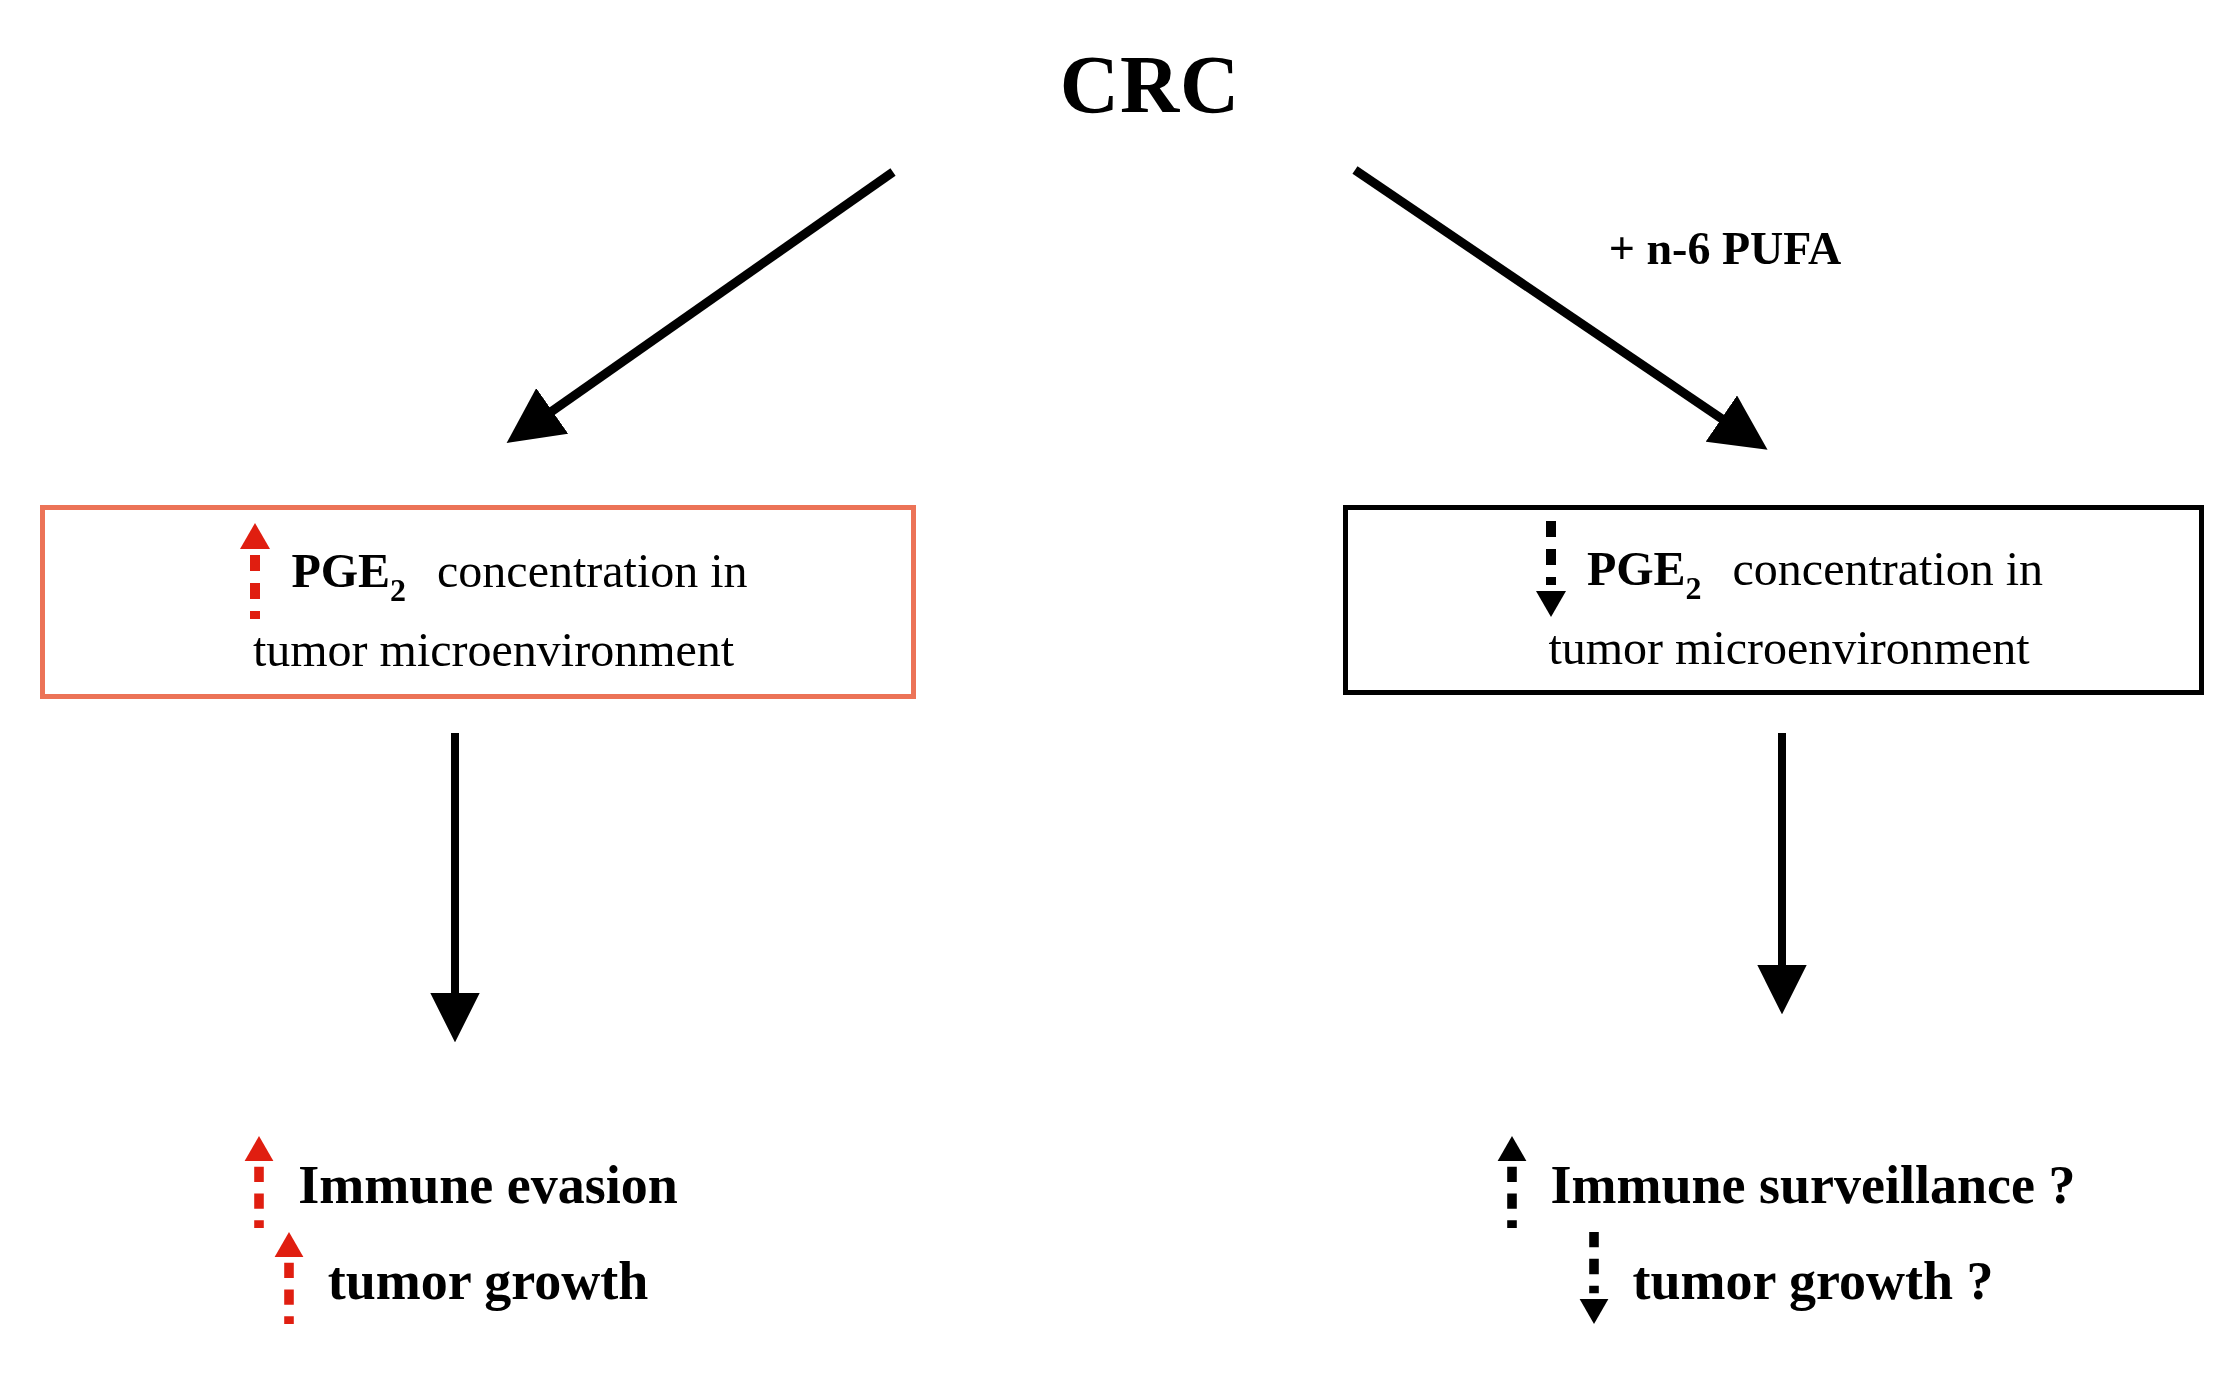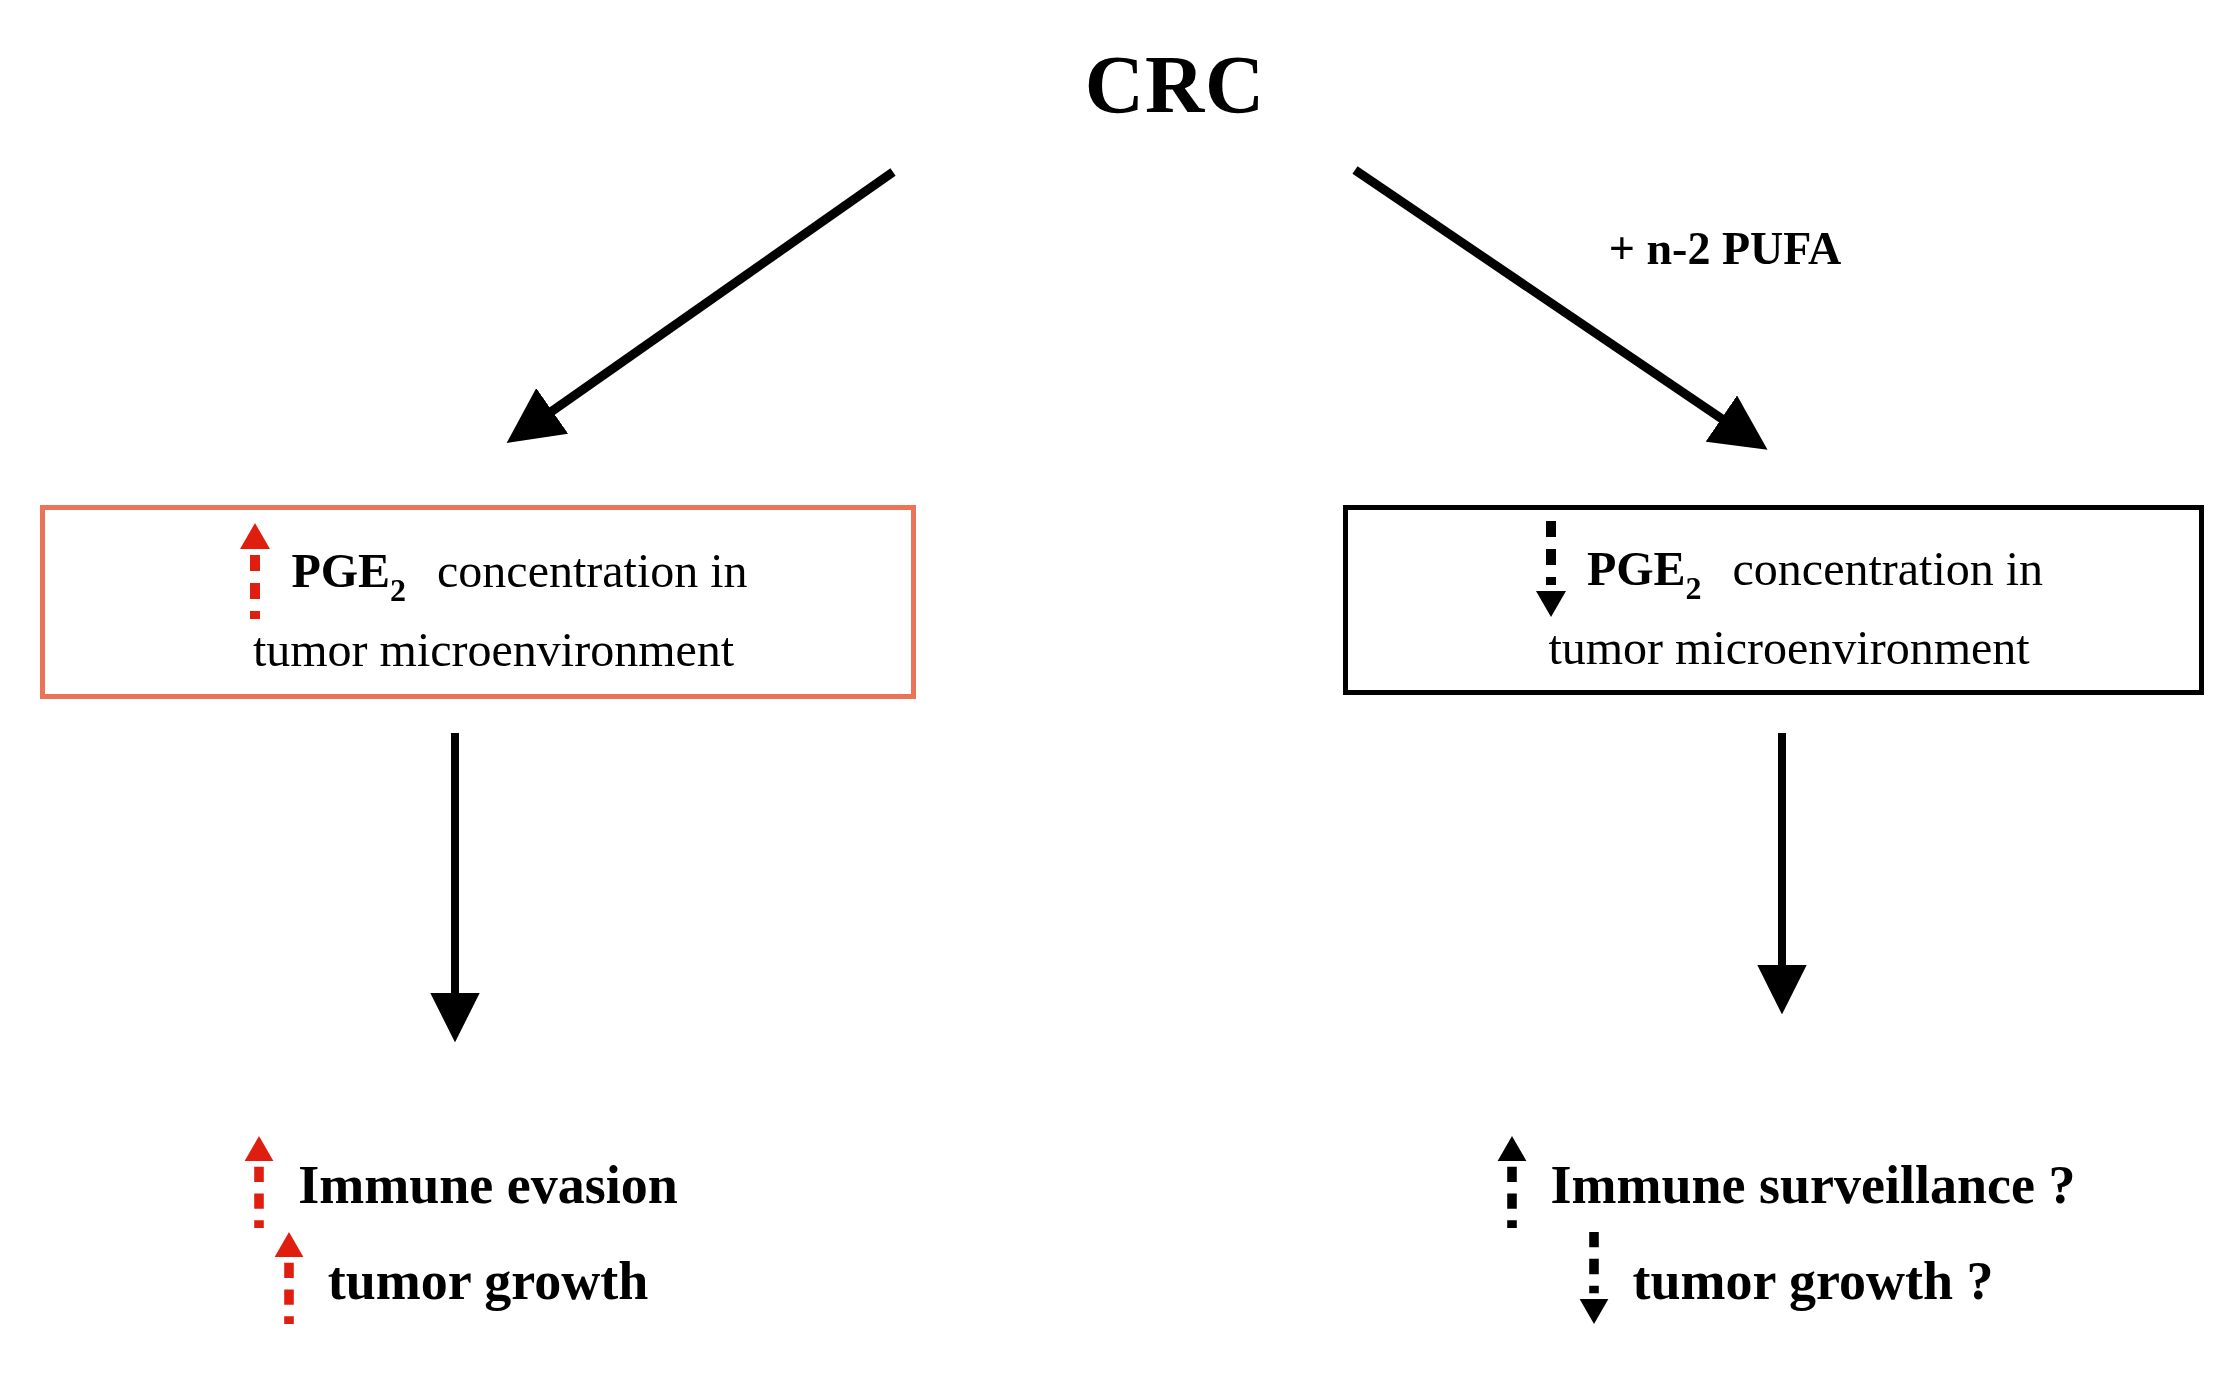--- a/index.html
+++ b/index.html
@@ -13,21 +13,21 @@
     height: 1398px;
     background: var(--background, #ffffff);
     font-family: "Liberation Serif", "DejaVu Serif", serif;
     color: var(--ink, #000000);
     overflow: hidden;
   }
 
   
   .crc-title {
     position: absolute;
-    left: 1020px;
+    left: 995px;
     top: 38px;
     width: 310px;
     text-align: center;
     font-size: 82px;
     font-weight: bold;
     letter-spacing: 1px;
   }
 
   
   .connector-layer {
@@ -154,21 +154,21 @@
     <g>
       <line x1="455" y1="733" x2="455" y2="1030" stroke-width="8" marker-end="url(#ah)"></line>
     </g>
     <g>
       <line x1="1782" y1="733" x2="1782" y2="1002" stroke-width="8" marker-end="url(#ah)"></line>
     </g>
   </svg>
 
   <div class="crc-title">CRC</div>
 
-  <div class="pufa-label">+ n-2 PUFA</div>
+  <div class="pufa-label">+ n-6 PUFA</div>
 
   <div class="pge-box left">
     <div class="box-line1">
       <svg class="dashed-icon box-size red-ink" viewBox="0 0 32 96" xmlns="http://www.w3.org/2000/svg" aria-hidden="true">
         <polygon points="16,0 1,26 31,26" fill="currentColor"></polygon>
         <line x1="16" y1="32" x2="16" y2="96" stroke="currentColor" stroke-width="10" stroke-dasharray="16 12"></line>
       </svg>
       <span class="compound"><span>PGE</span><sub>2</sub></span>
       <span class="line1-rest">concentration in</span>
     </div>

